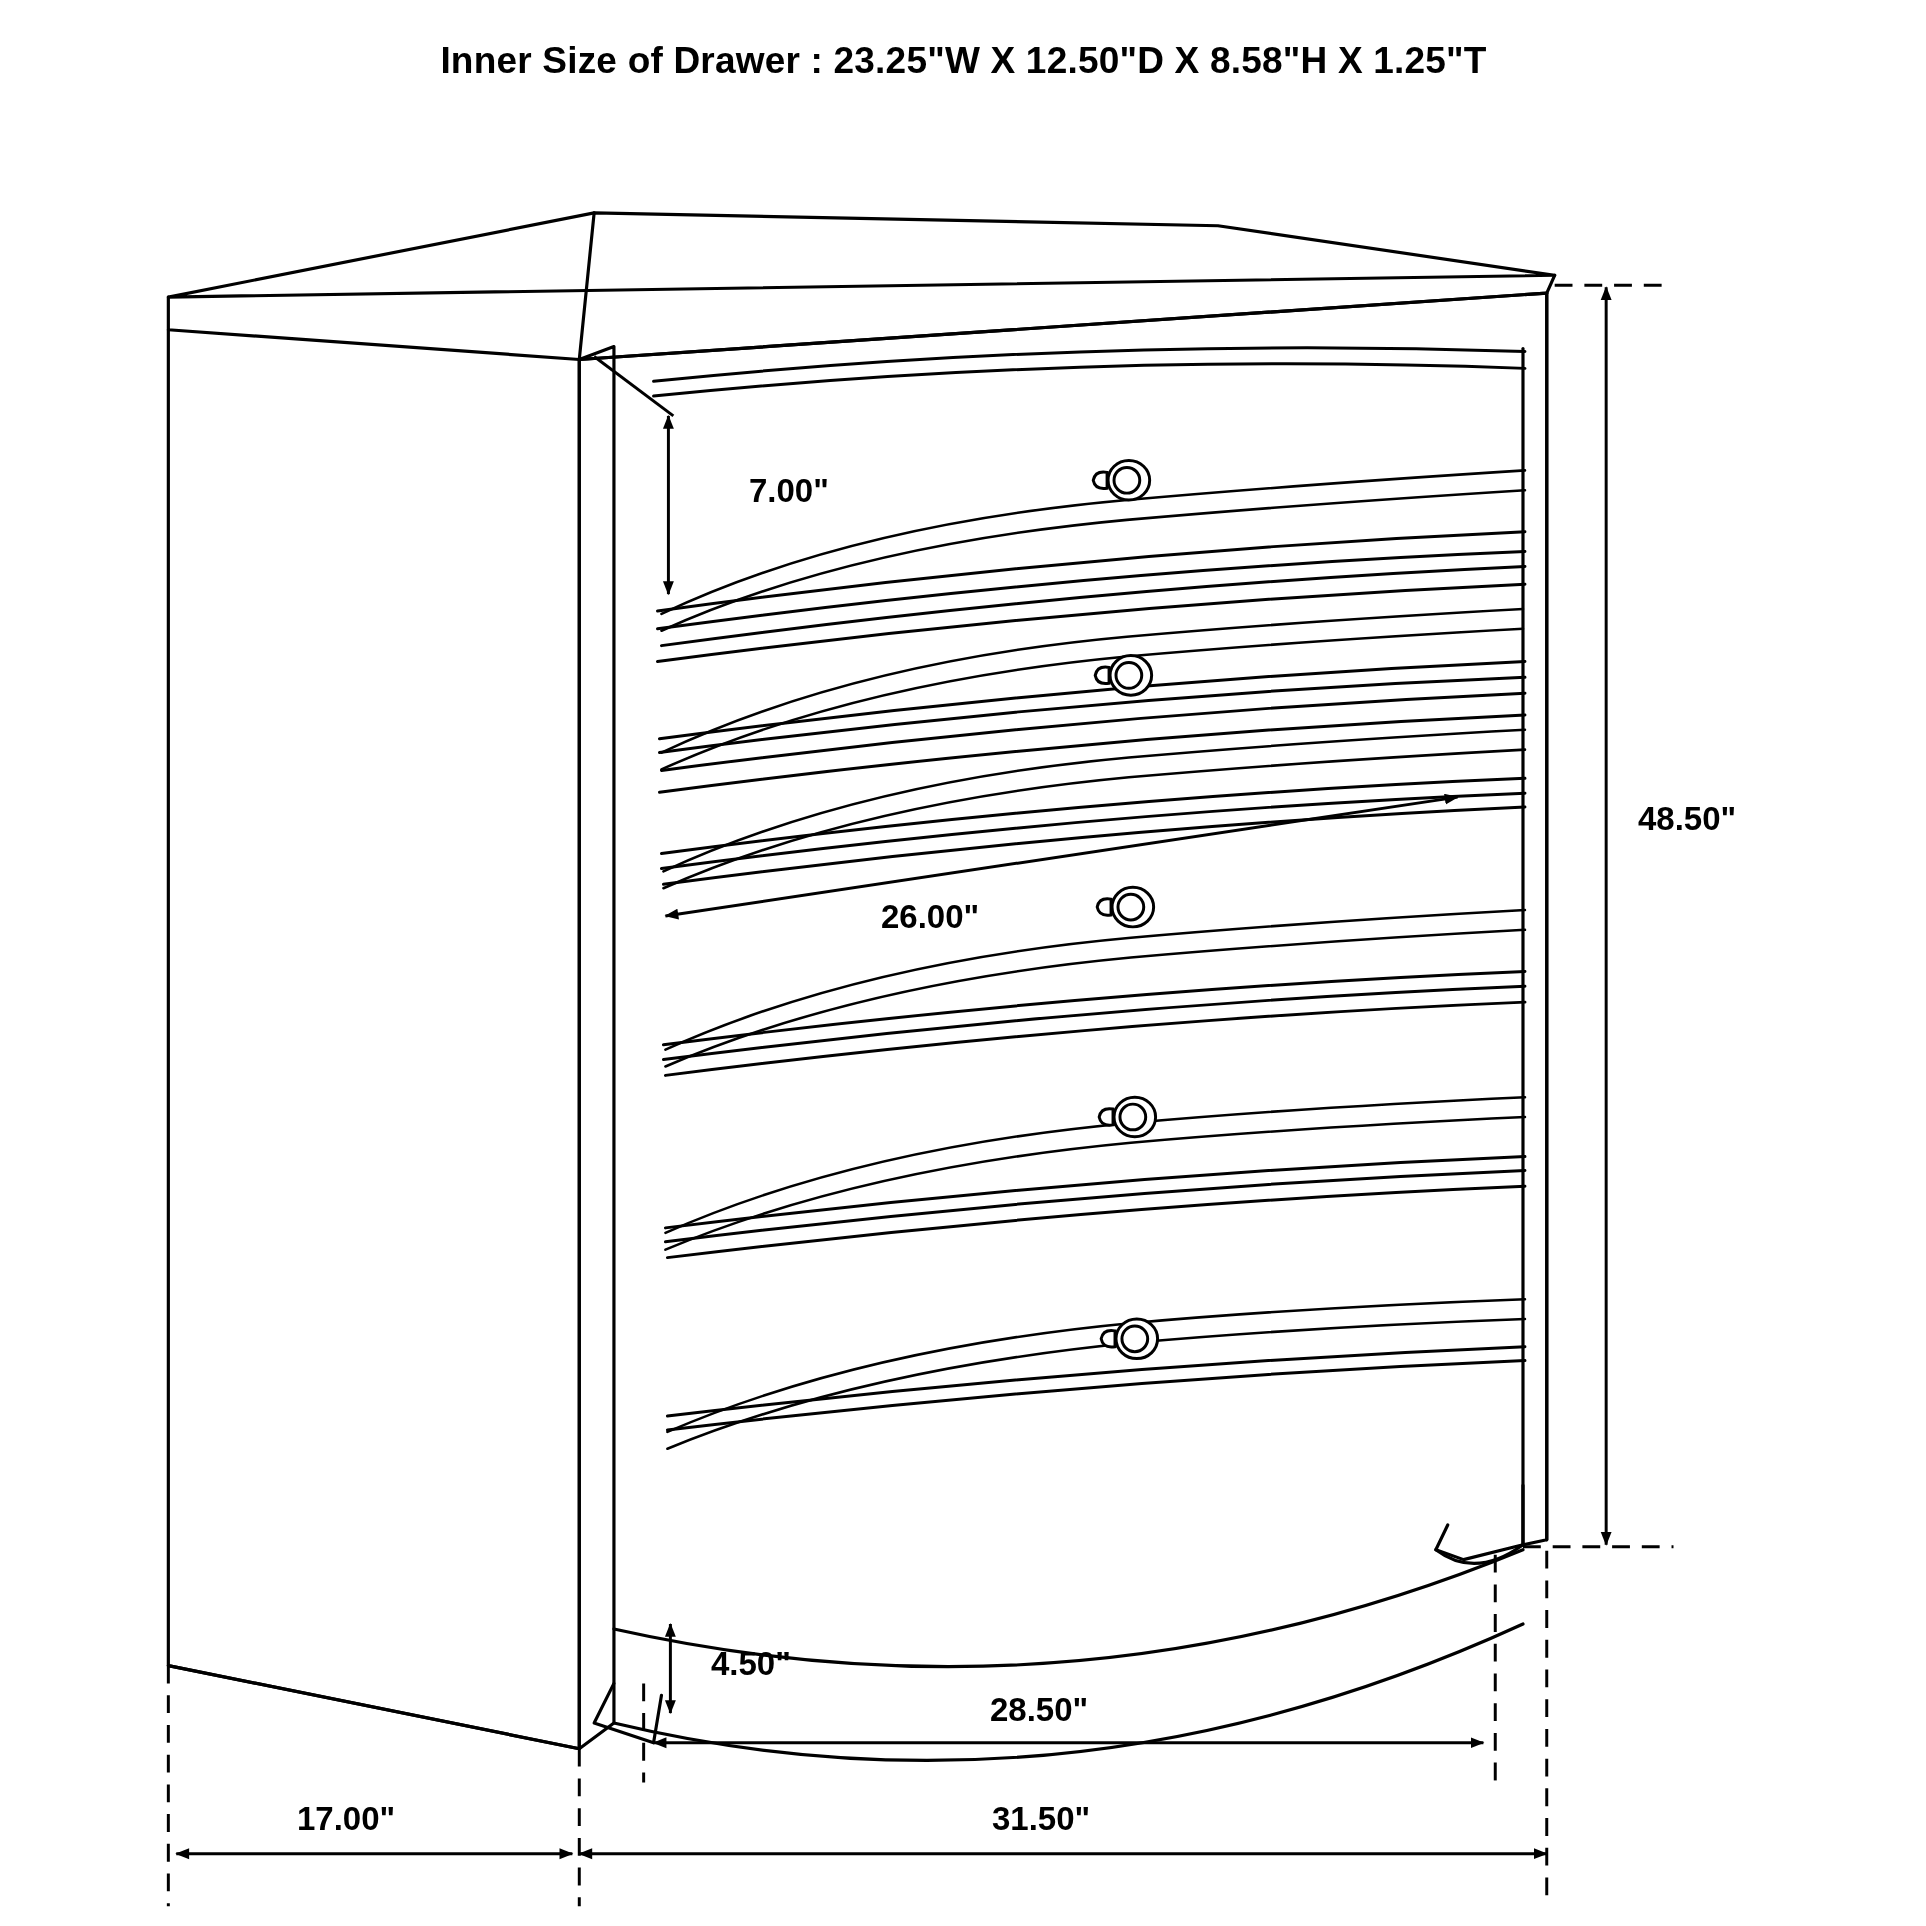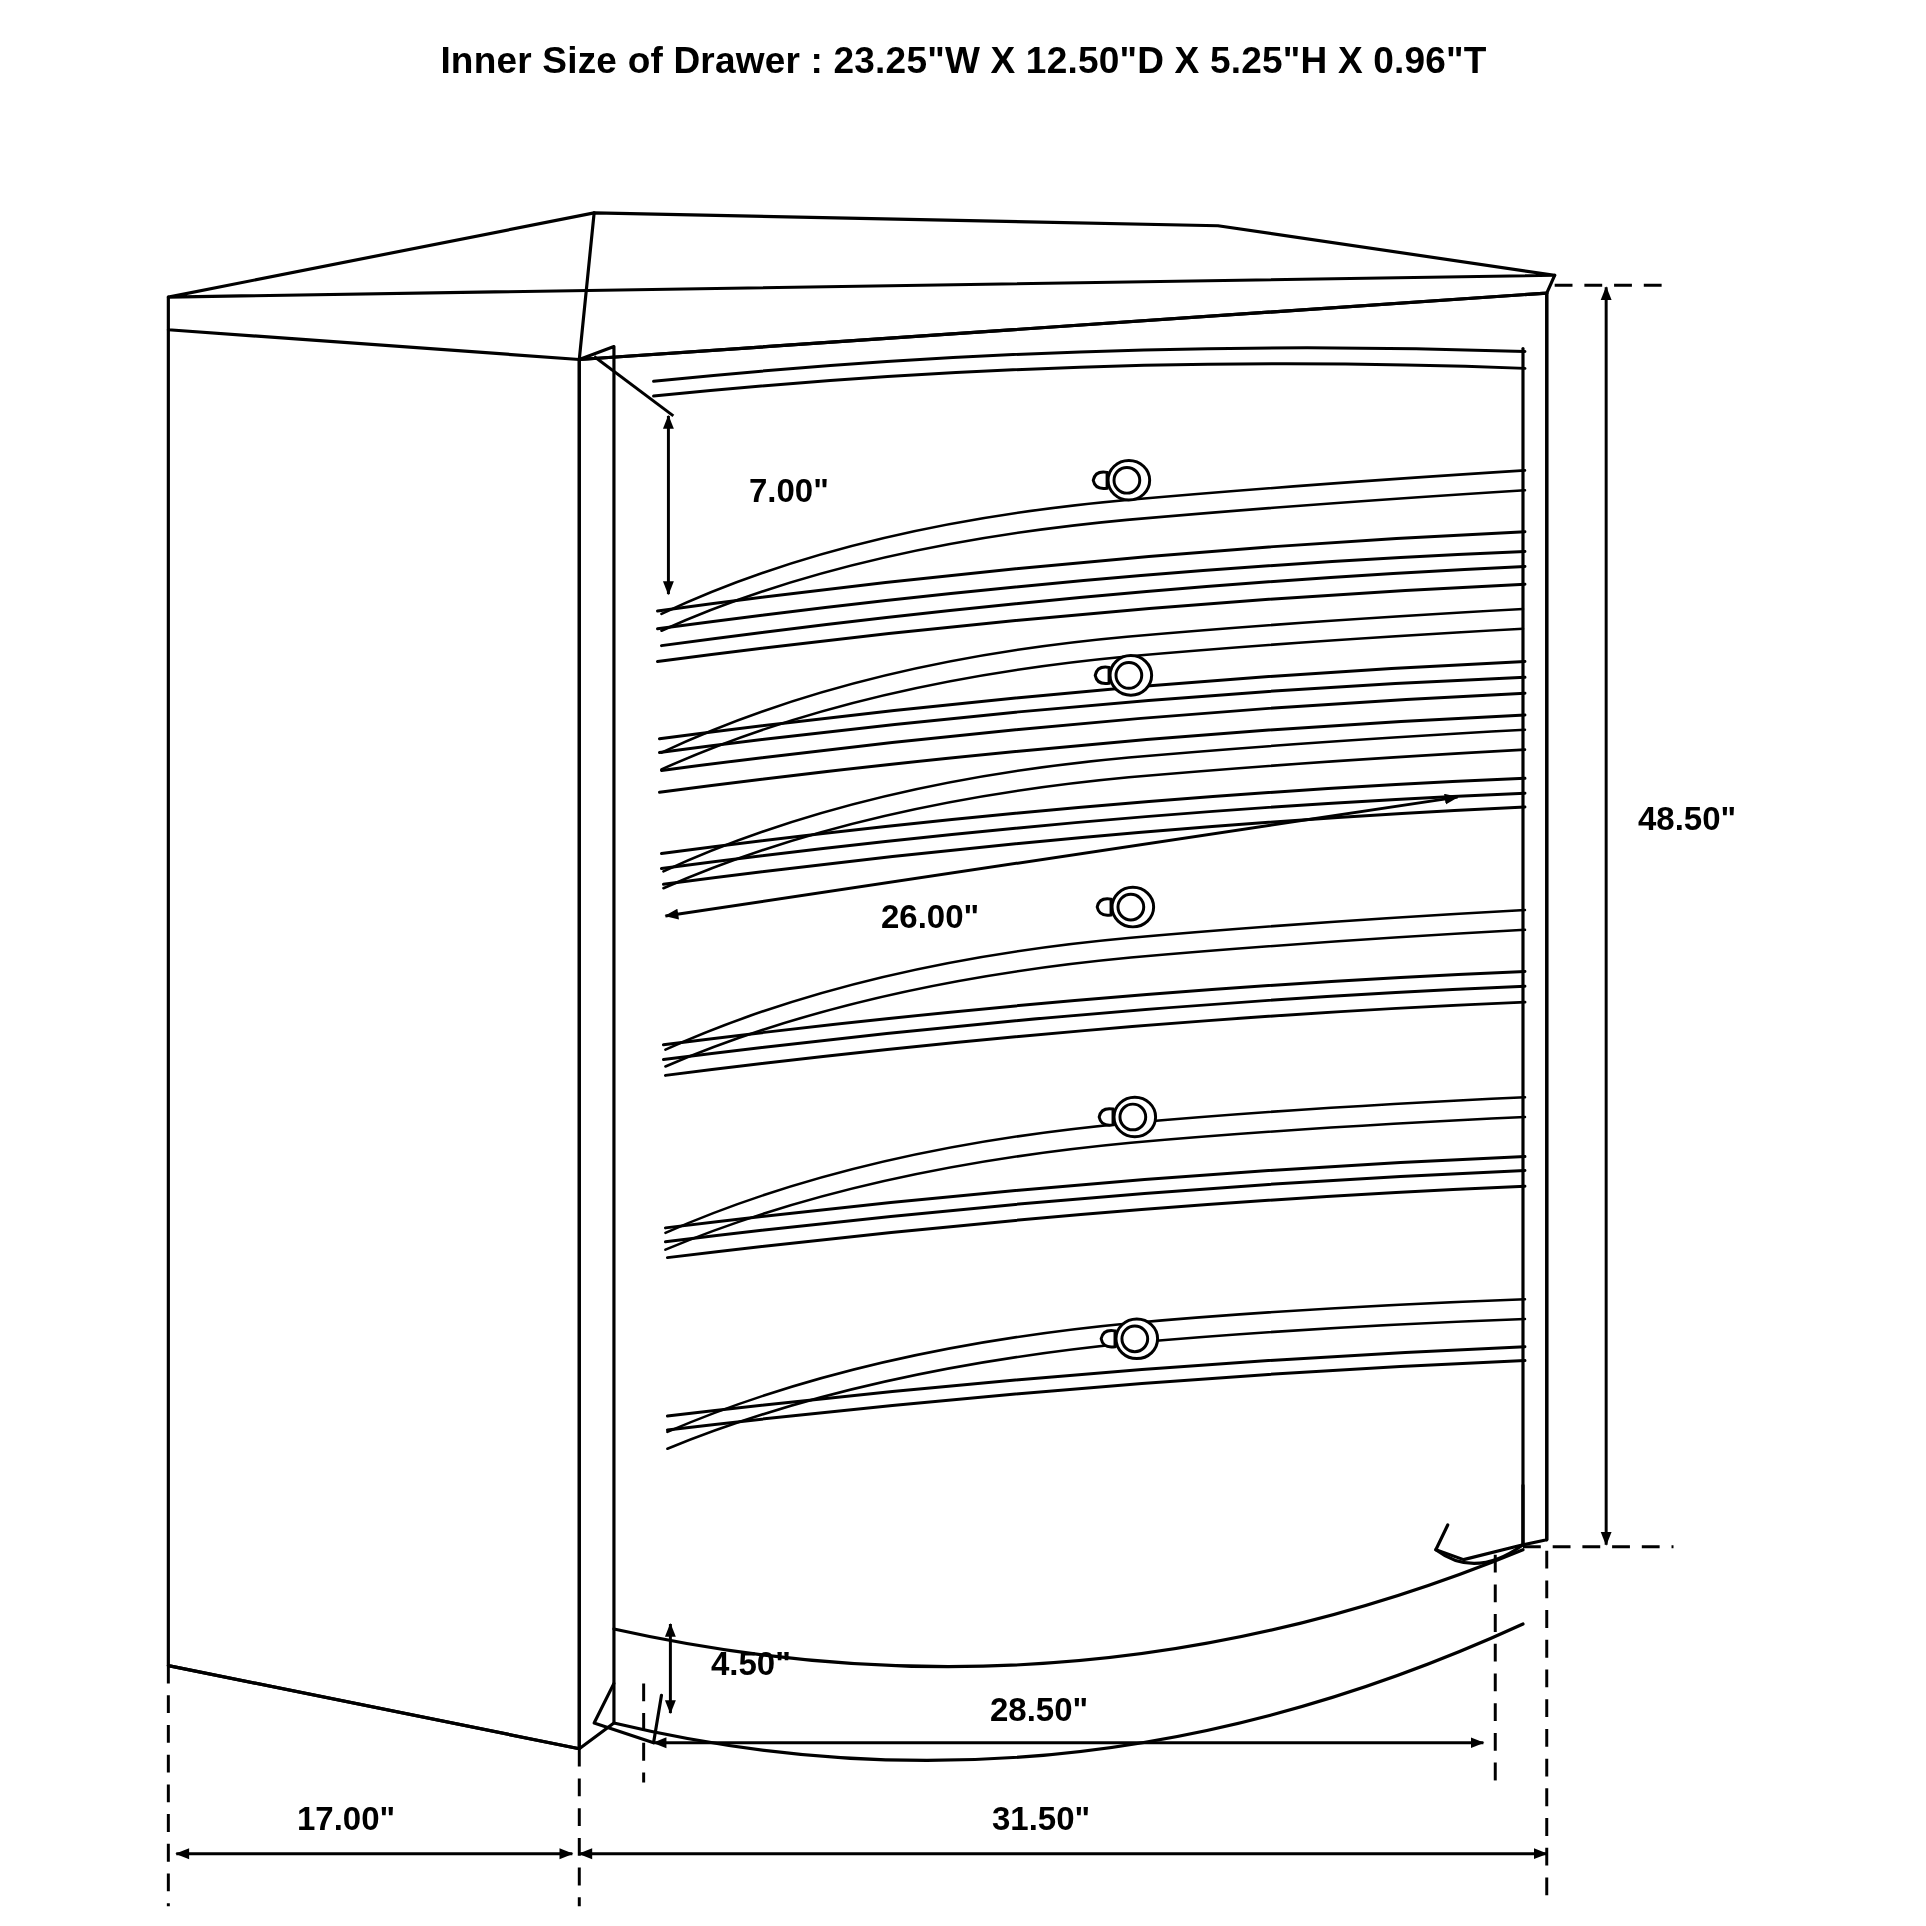--- a/index.html
+++ b/index.html
@@ -19,21 +19,21 @@
     font-size:33px;
     font-weight:bold;
     white-space:nowrap;
   }
 </style>
 </head>
 <body>
 
 <div class="stage">
 
-  <div class="title">Inner Size of Drawer : 23.25"W X 12.50"D X 5.25"H X 0.96"T</div>
+  <div class="title">Inner Size of Drawer : 23.25"W X 12.50"D X 8.58"H X 1.25"T</div>
 
   <svg class="draw" viewBox="0 0 1946 1946">
     <defs>
       <marker id="arrEnd" markerWidth="16" markerHeight="16" refX="13" refY="5.5" orient="auto" markerUnits="userSpaceOnUse">
         <path d="M0,0 L14,5.5 L0,11 z" fill="#000"></path>
       </marker>
       <marker id="arrStart" markerWidth="16" markerHeight="16" refX="1" refY="5.5" orient="auto" markerUnits="userSpaceOnUse">
         <path d="M14,0 L0,5.5 L14,11 z" fill="#000"></path>
       </marker>
       <g id="knob">

